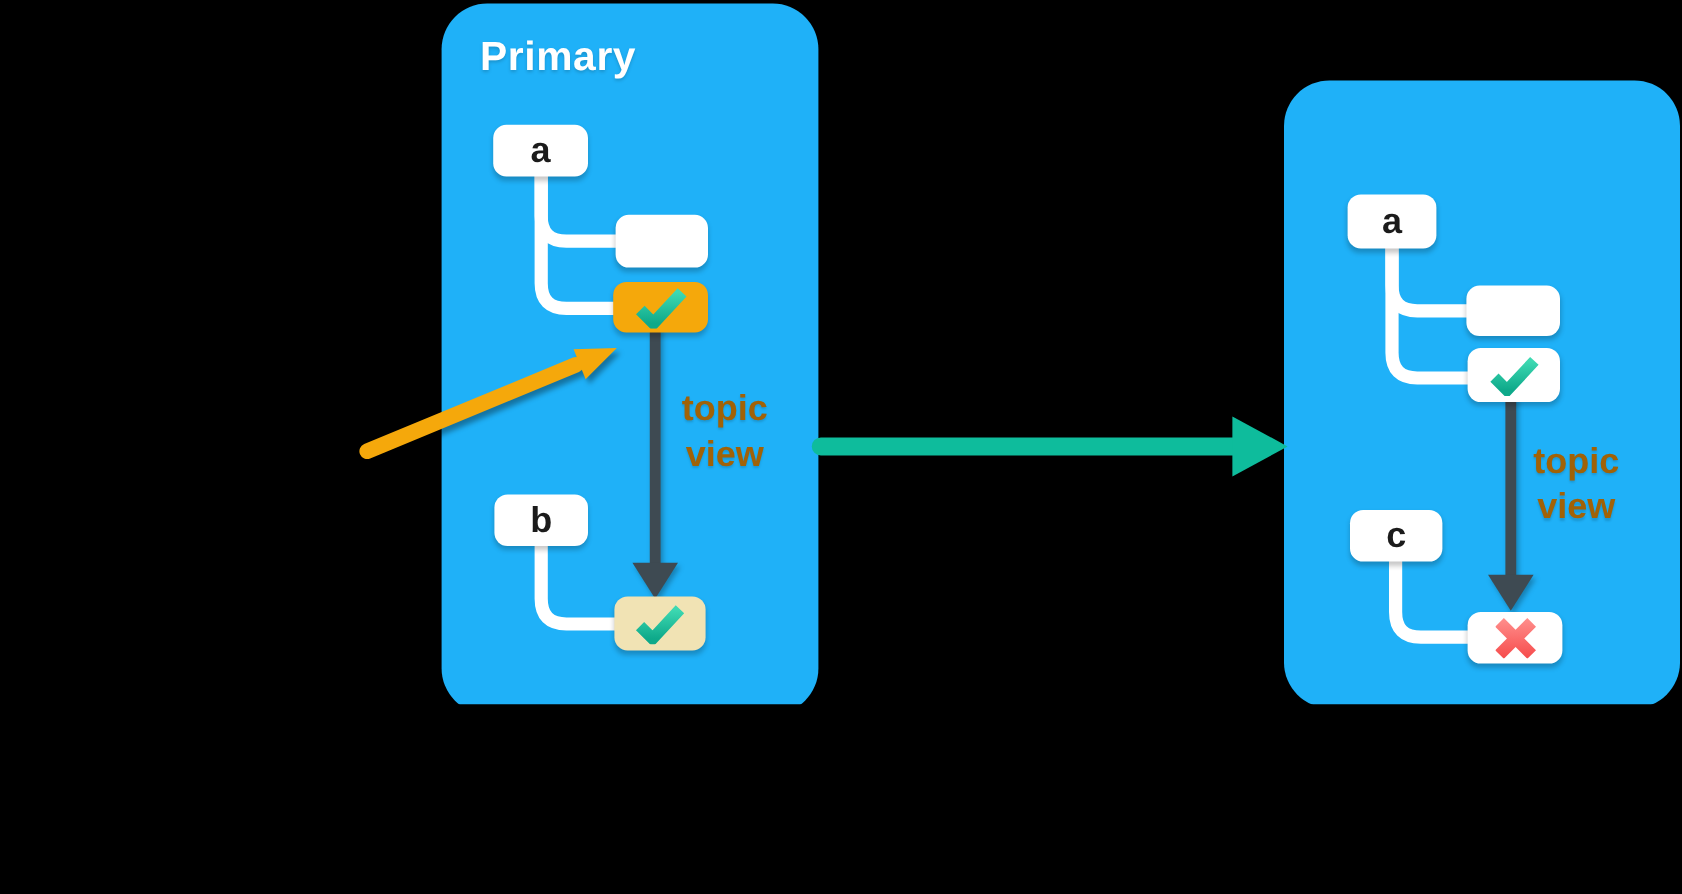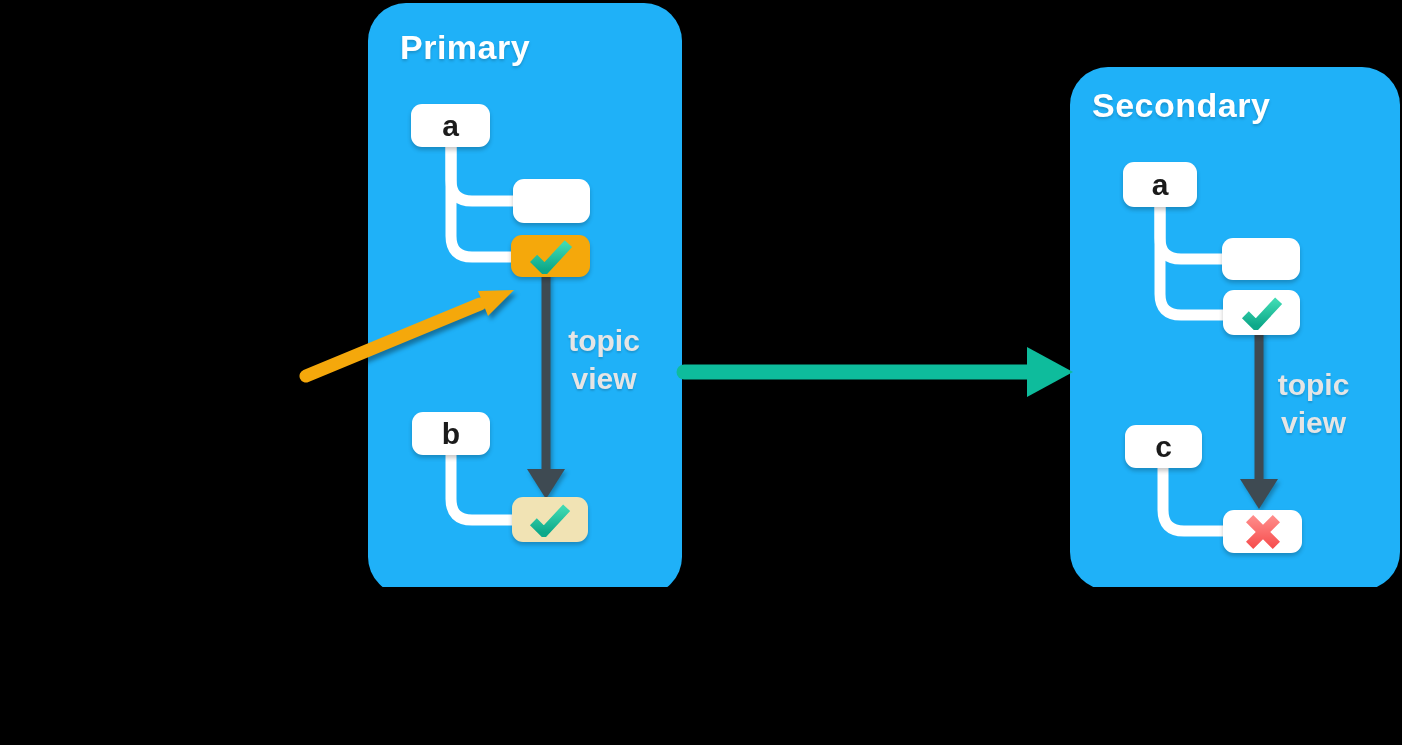--- a/index.html
+++ b/index.html
@@ -52,21 +52,21 @@
   .node.orange { background: #f5a80b; }
   .node.cream  { background: #f1e3b4; }
   .node-letter {
     color: #1b1b1b;
     font-size: 30px;
     font-weight: bold;
     line-height: 1;
   }
   .flow-label {
     position: absolute;
-    color: #e5e5e5;
+    color: #a16207;
     font-size: 30px;
     font-weight: bold;
     line-height: 38px;
     text-align: center;
     text-shadow: 0 2px 2px rgba(0,0,0,0.15);
     z-index: 4;
   }
   .icon-check-node { width: 44px; height: 35px; display: block; }
   .icon-cross-node { width: 34px; height: 34px; display: block; }
   .legend-icon-check { position: absolute; left: 326px; top: 644px; width: 40px; height: 36px; z-index: 3; }
@@ -157,21 +157,20 @@
 
   <div class="node cream" style="left:512px; top:497px; width:76px; height:45px;">
     <svg class="icon-check-node" style="width:42px;height:34px;">
         <use href="#sym-check"></use>
       </svg>
   </div>
 
   <div class="flow-label" style="left:556px; top:322px; width:96px;">topic view</div>
 
 
-  <div class="panel-title" style="left:1092px; top:86px;">Secondary</div>
 
   <div class="node" style="left:1123px; top:162px; width:74px; height:45px;">
     <span class="node-letter">a</span>
   </div>
 
   <div class="node" style="left:1222px; top:238px; width:78px; height:42px;"></div>
 
   <div class="node" style="left:1223px; top:290px; width:77px; height:45px;">
     <svg class="icon-check-node" style="width:42px;height:34px;">
         <use href="#sym-check"></use>

